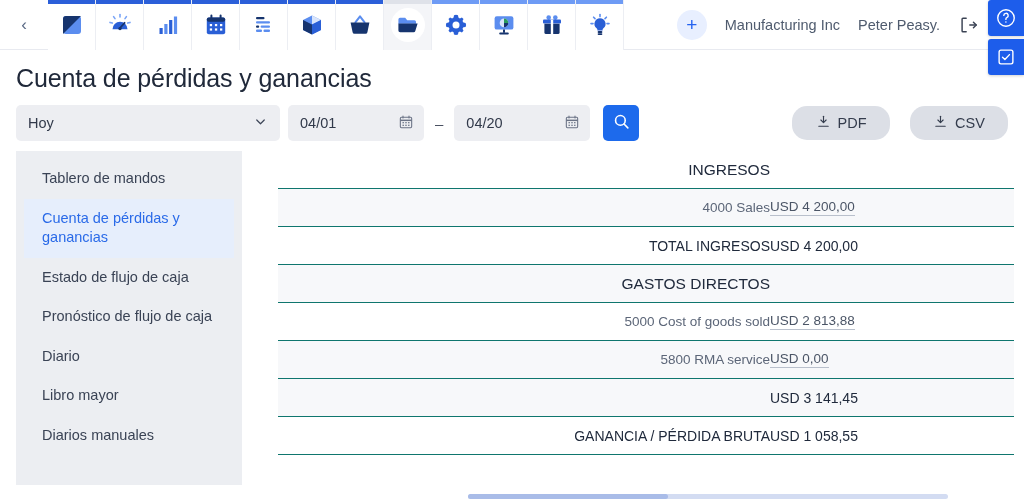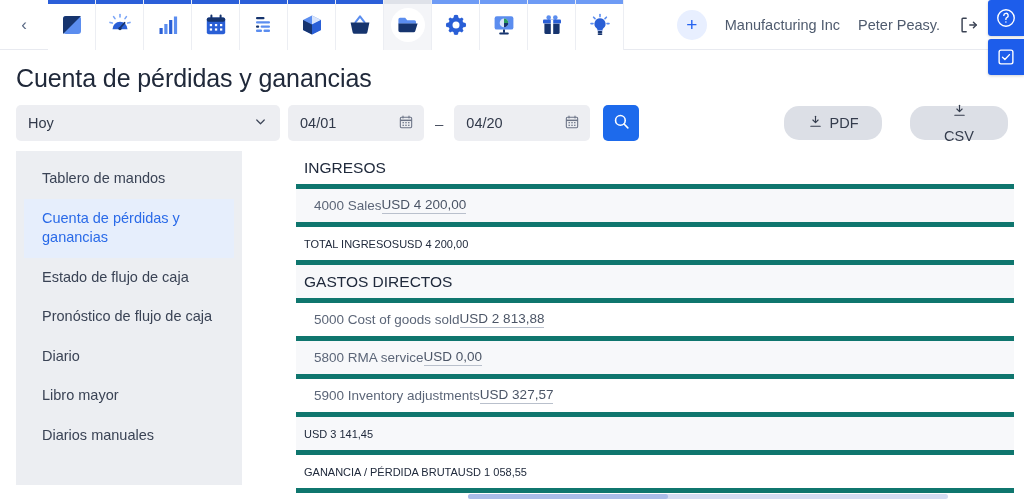--- a/index.html
+++ b/index.html
@@ -158,21 +158,21 @@
     min-width: 98px;
     background: #dcdfe6;
     border-radius: 15px;
     display: flex; align-items: center; justify-content: center;
     gap: 7px;
     font-size: 14.5px;
     color: #343c4d;
     cursor: pointer;
     padding: 0 14px;
   }
-  .dl-btn + .dl-btn { margin-left: 20px; flex-direction: column; }
+  .dl-btn + .dl-btn { margin-left: 12px; }
 
   
   .body-split {
     display: flex;
     align-items: flex-start;
     height: 348px;
   }
   .sidebar {
     width: 226px;
     margin-left: 16px;
@@ -199,35 +199,34 @@
     flex: 1;
     margin-left: 36px;
     margin-right: 10px;
     height: 348px;
     overflow: hidden;
     position: relative;
   }
   .trow {
     display: flex;
     align-items: center;
-    justify-content: flex-start;
+    justify-content: flex-end;
     height: 38px;
     padding: 0 14px 0 8px;
-    border-bottom: 5px solid #0f766e;
-    margin-left: 18px;
+    border-bottom: 1px solid #0f766e;
   }
   .trow.shade { background: #f7f8fa; }
   .trow.header-row .label {
     font-size: 15.5px;
     color: #202a3c;
     font-weight: 400;
   }
   .trow.total-row .label,
   .trow.total-row .amount {
-    font-size: 11px;
+    font-size: 14px;
     color: #202a3c;
   }
   .trow.detail-row {
     height: 38px;
   }
   .trow.detail-row .label {
     font-size: 13.5px;
     color: #5b6舒;
     color: #5c6678;
     padding-left: 10px;
@@ -581,26 +580,20 @@
           <div class="amount-col">
             <div class="amount link">USD 2 813,88</div>
           </div>
         </div>
         <div class="trow detail-row shade">
           <div class="label">5800 RMA service</div>
           <div class="amount-col">
             <div class="amount link">USD 0,00</div>
           </div>
         </div>
-        <div class="trow detail-row">
-          <div class="label">5900 Inventory adjustments</div>
-          <div class="amount-col">
-            <div class="amount link">USD 327,57</div>
-          </div>
-        </div>
         <div class="trow total-row shade">
           <div class="amount-col">
             <div class="amount">USD 3 141,45</div>
           </div>
         </div>
         <div class="trow total-row">
           <div class="label">GANANCIA / PÉRDIDA BRUTA</div>
           <div class="amount-col">
             <div class="amount">USD 1 058,55</div>
           </div>

